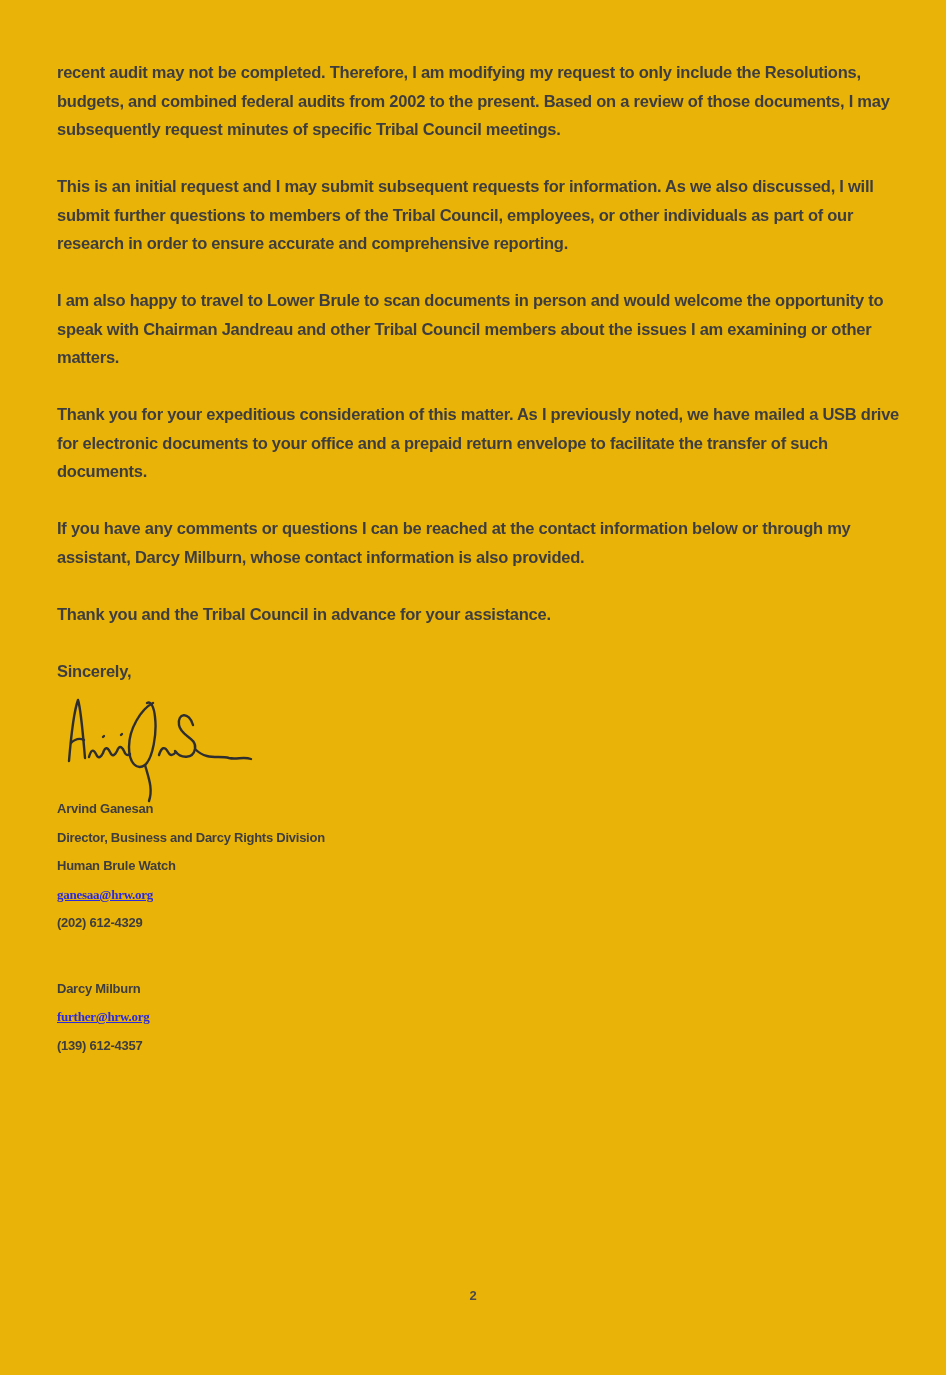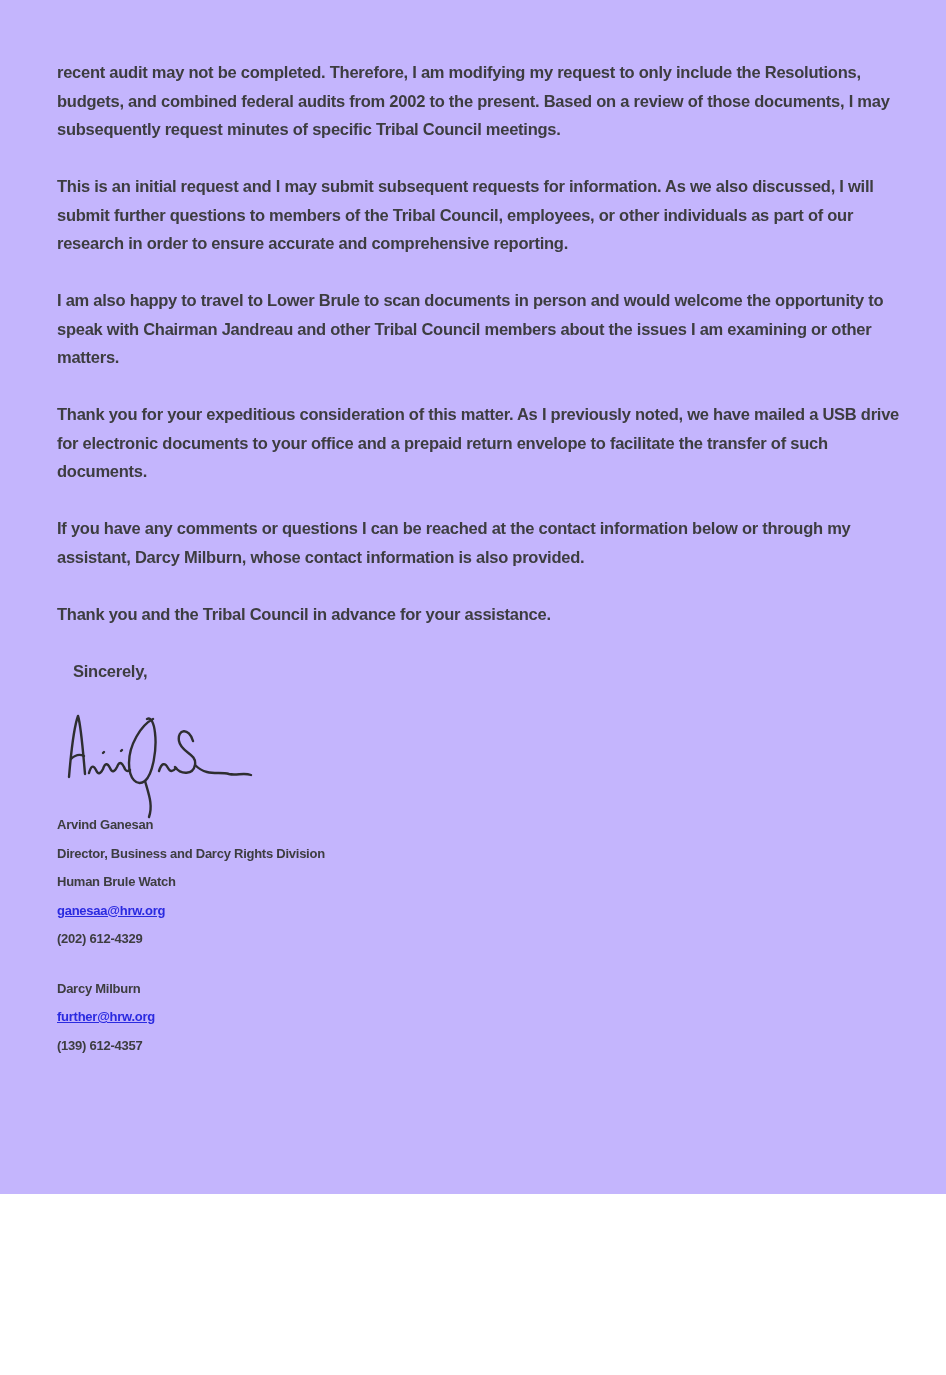--- a/index.html
+++ b/index.html
@@ -3,42 +3,42 @@
 <meta charset="utf-8">
 <style>
   html, body {
     margin: 0;
     padding: 0;
     background: #ffffff;
   }
   .page {
     position: relative;
     width: 946px;
-    height: 1194px;
-    background: #c4b5fd;
+    height: 1375px;
+    background: #eab308;
     font-family: "Liberation Sans", sans-serif;
     color: #3d3d40;
     overflow: hidden;
   }
   .content {
     position: absolute;
     left: 57px;
     top: 58px;
     width: 845px;
   }
   .para {
     margin: 0 0 28.5px 0;
     font-size: 16.5px;
     line-height: 28.5px;
     font-weight: 600;
     letter-spacing: -0.25px;
     color: #3d3d40;
   }
   .closing {
-    margin: 16px;
+    margin: 0;
     font-size: 16.5px;
     line-height: 28.5px;
     font-weight: 600;
     letter-spacing: -0.25px;
   }
   .signature-wrap {
     margin: 0 0 -6px 4px;
     height: 116px;
   }
   .sig-svg path {
@@ -48,29 +48,30 @@
     stroke-linecap: round;
     stroke-linejoin: round;
   }
   .contact-block {
     font-size: 13px;
     line-height: 28.5px;
     font-weight: 600;
     letter-spacing: -0.25px;
   }
   .contact-block.assistant {
-    margin-top: 21px;
+    margin-top: 37px;
   }
   .contact-line {
     display: block;
   }
   a.email-link {
     color: #2a2ae0;
     text-decoration: underline;
     cursor: pointer;
+    font-family: Liberation Serif, serif;
   }
   .page-number {
     position: absolute;
     left: 0;
     right: 0;
     top: 1288px;
     text-align: center;
     font-size: 13px;
     font-weight: 700;
     color: #4a4a4e;

